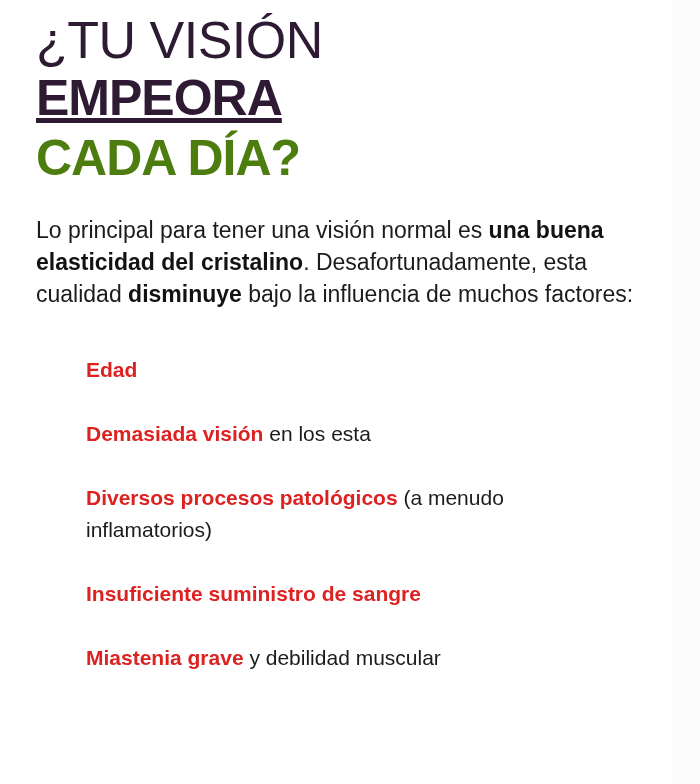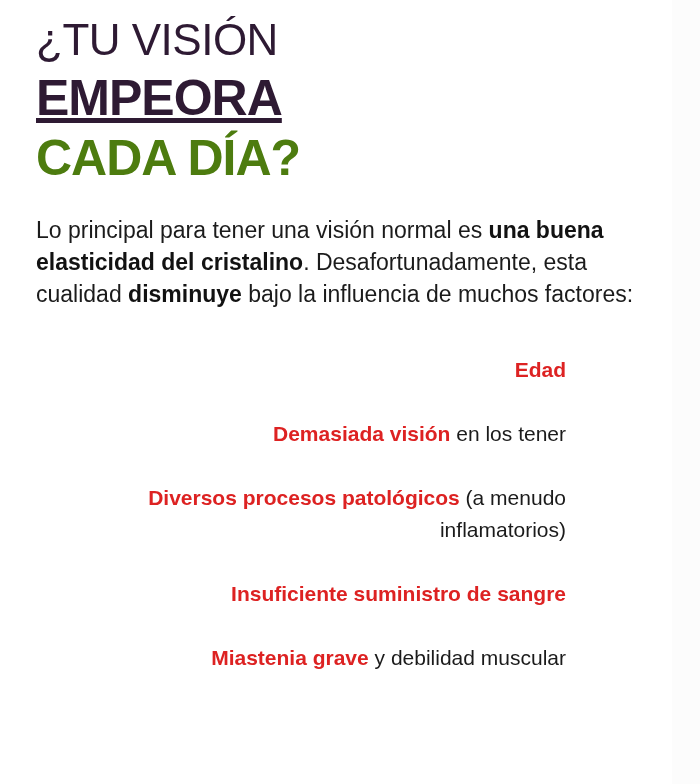--- a/index.html
+++ b/index.html
@@ -39,21 +39,21 @@
     margin: 0;
     padding-top: 12px;
     font-weight: 400;
     letter-spacing: -0.5px;
   }
   .headline .line {
     display: block;
     white-space: nowrap;
   }
   .hl-1 {
-    font-size: 44px;
+    font-size: 52px;
     line-height: 56px;
     font-weight: 400;
     color: #2e1a33;
   }
   .hl-2 {
     font-size: 50px;
     line-height: 60px;
     font-weight: 700;
     color: #2e1a33;
     letter-spacing: -1px;
@@ -78,21 +78,20 @@
   .body-copy b {
     font-weight: 700;
     color: #121212;
   }
 
   
   .factor-list {
     list-style: none;
     margin: 44px 0 0 0;
     padding: 0 0 0 50px;
-    text-align: right;
   }
   .factor-list li {
     font-size: 21px;
     line-height: 32px;
     color: #1b1b1b;
     margin-bottom: 32px;
     max-width: 480px;
   }
   .factor-list li:last-child {
     margin-bottom: 0;
@@ -118,20 +117,20 @@
       <span class="line hl-1">¿TU VISIÓN</span>
       <span class="line hl-2">EMPEORA</span>
       <span class="line hl-3">CADA DÍA?</span>
     </h1>
 
     <p class="body-copy"><span>Lo principal para tener una visión normal es </span><b>una buena elasticidad del cristalino</b><span>.</span>
       <span>Desafortunadamente, esta cualidad </span><b>disminuye</b><span> bajo la influencia de muchos factores:</span></p>
 
     <ul class="factor-list">
       <li><span class="factor-key">Edad</span><span class="factor-rest"></span></li>
-      <li><span class="factor-key">Demasiada visión</span><span class="factor-rest"> en los tener</span></li>
+      <li><span class="factor-key">Demasiada visión</span><span class="factor-rest"> en los esta</span></li>
       <li><span class="factor-key">Diversos procesos patológicos</span><span class="factor-rest"> (a menudo inflamatorios)</span></li>
       <li><span class="factor-key">Insuficiente suministro de sangre</span><span class="factor-rest"></span></li>
       <li><span class="factor-key">Miastenia grave</span><span class="factor-rest"> y debilidad muscular</span></li>
     </ul>
 
   </div>
 </div>
 
 </body></html>

